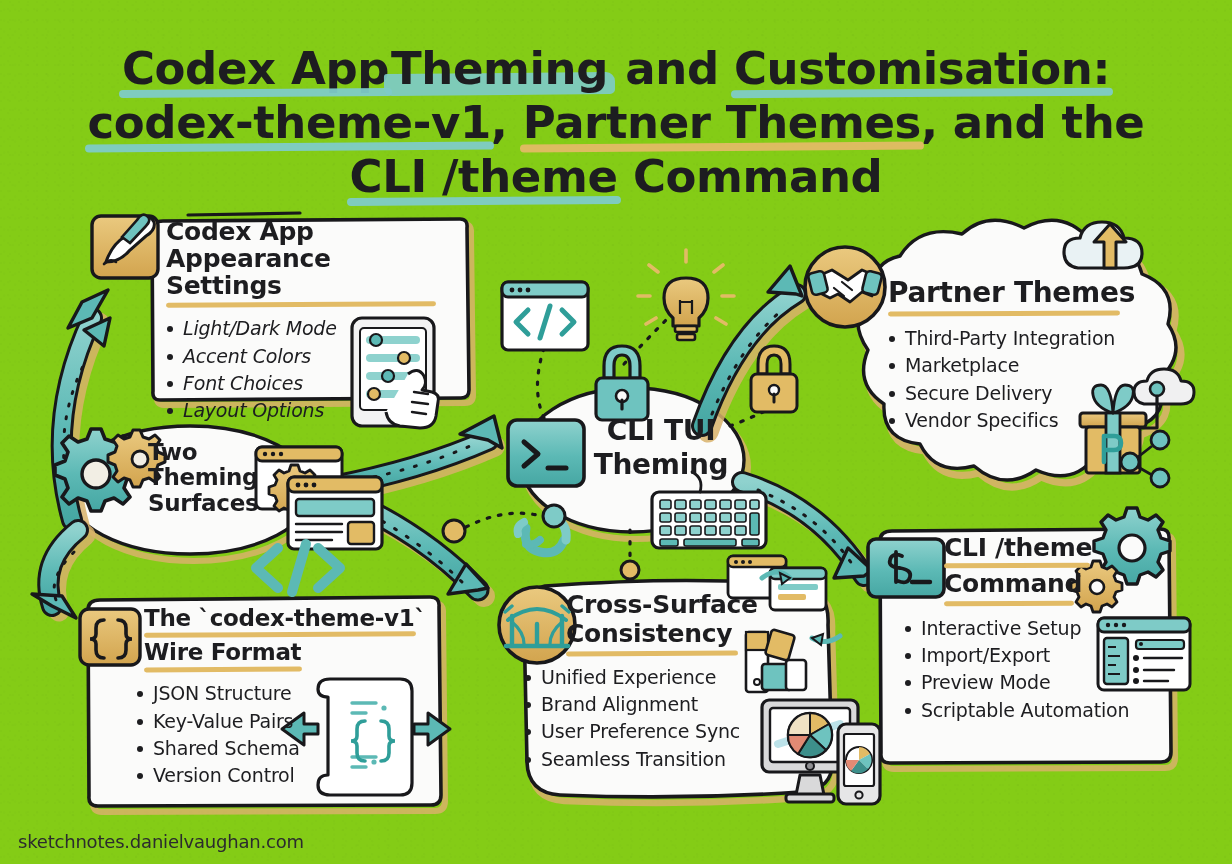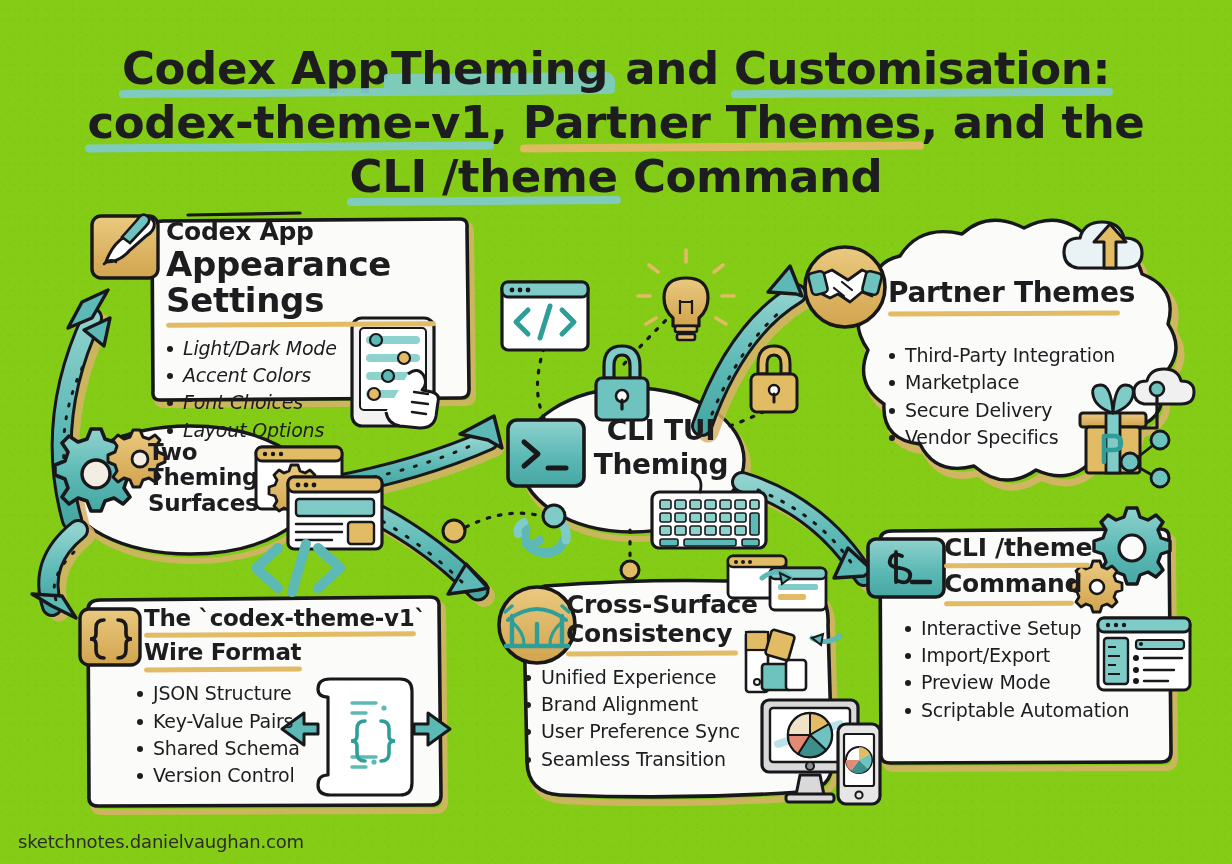--- a/index.html
+++ b/index.html
@@ -560,34 +560,34 @@
   <div class="txt-layer">
 
     <div id="title-block">
       <div class="title-line"><span class="ul">Codex App </span><span class="hl">Theming</span><span> and </span><span class="ul">Customisation:</span></div>
       <div class="title-line"><span class="ul">codex-theme-v1</span><span>, </span><span class="ul ul-gold">Partner Themes</span><span>, and the</span></div>
       <div class="title-line"><span class="ul">CLI /theme</span><span> Command</span></div>
     </div>
 
     <div style="position:absolute;left:166px;top:219px;width:282px;">
       <div class="node-title" style="font-size:25px;">Codex App</div>
-      <div class="node-title" style="font-size:34px;">Appearance Settings</div>
+      <div class="node-title" style="font-size:25px;">Appearance Settings</div>
       <div class="title-underline" style="width:270px;"></div>
       <ul class="bullets" style="margin-top:8px;font-style:italic;">
         <li>Light/Dark Mode</li>
         <li>Accent Colors</li>
         <li>Font Choices</li>
         <li>Layout Options</li>
       </ul>
     </div>
 
     <div style="position:absolute;left:888px;top:278px;width:264px;">
       <div class="node-title" style="font-size:28px;">Partner Themes</div>
       <div class="title-underline" style="width:232px;"></div>
-      <ul class="bullets" style="margin-top:26px;">
+      <ul class="bullets" style="margin-top:9px;">
         <li>Third-Party Integration</li>
         <li>Marketplace</li>
         <li>Secure Delivery</li>
         <li>Vendor Specifics</li>
       </ul>
     </div>
 
     <div style="position:absolute;left:586px;top:416px;width:150px;text-align:center;">
       <div class="plain-label" style="font-size:28px;">CLI TUI</div>
       <div class="plain-label" style="font-size:28px;margin-top:3px;">Theming</div>

